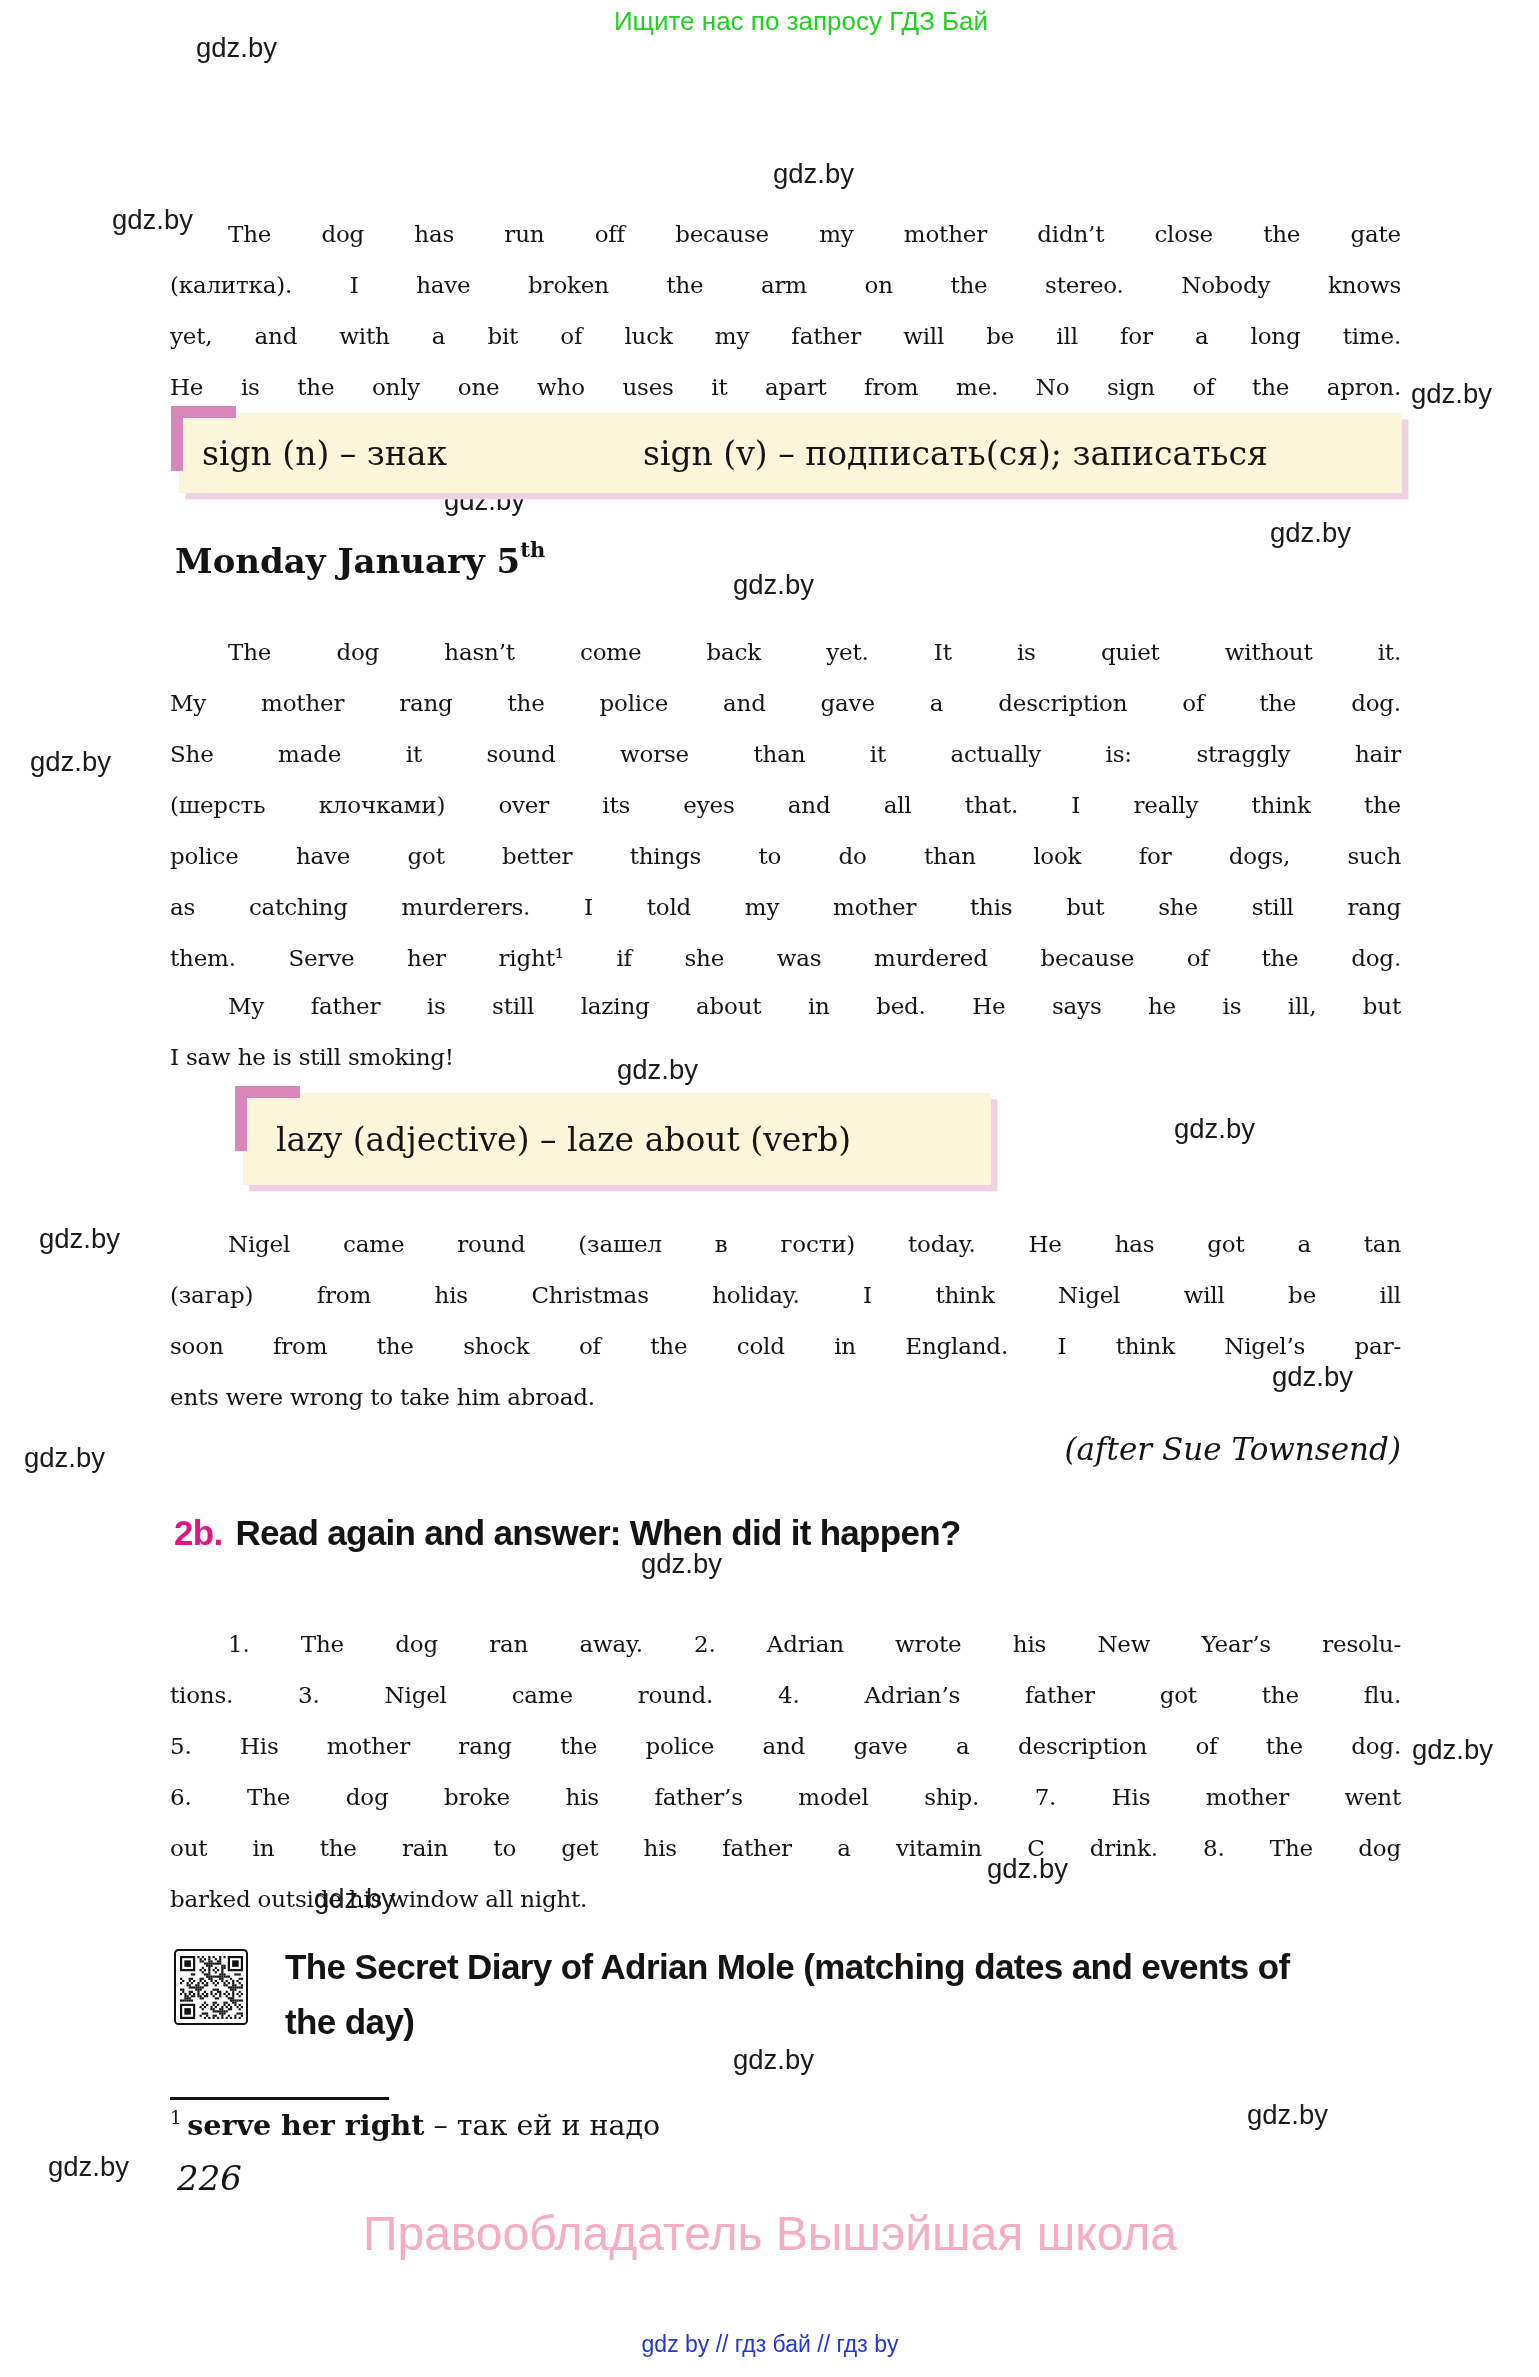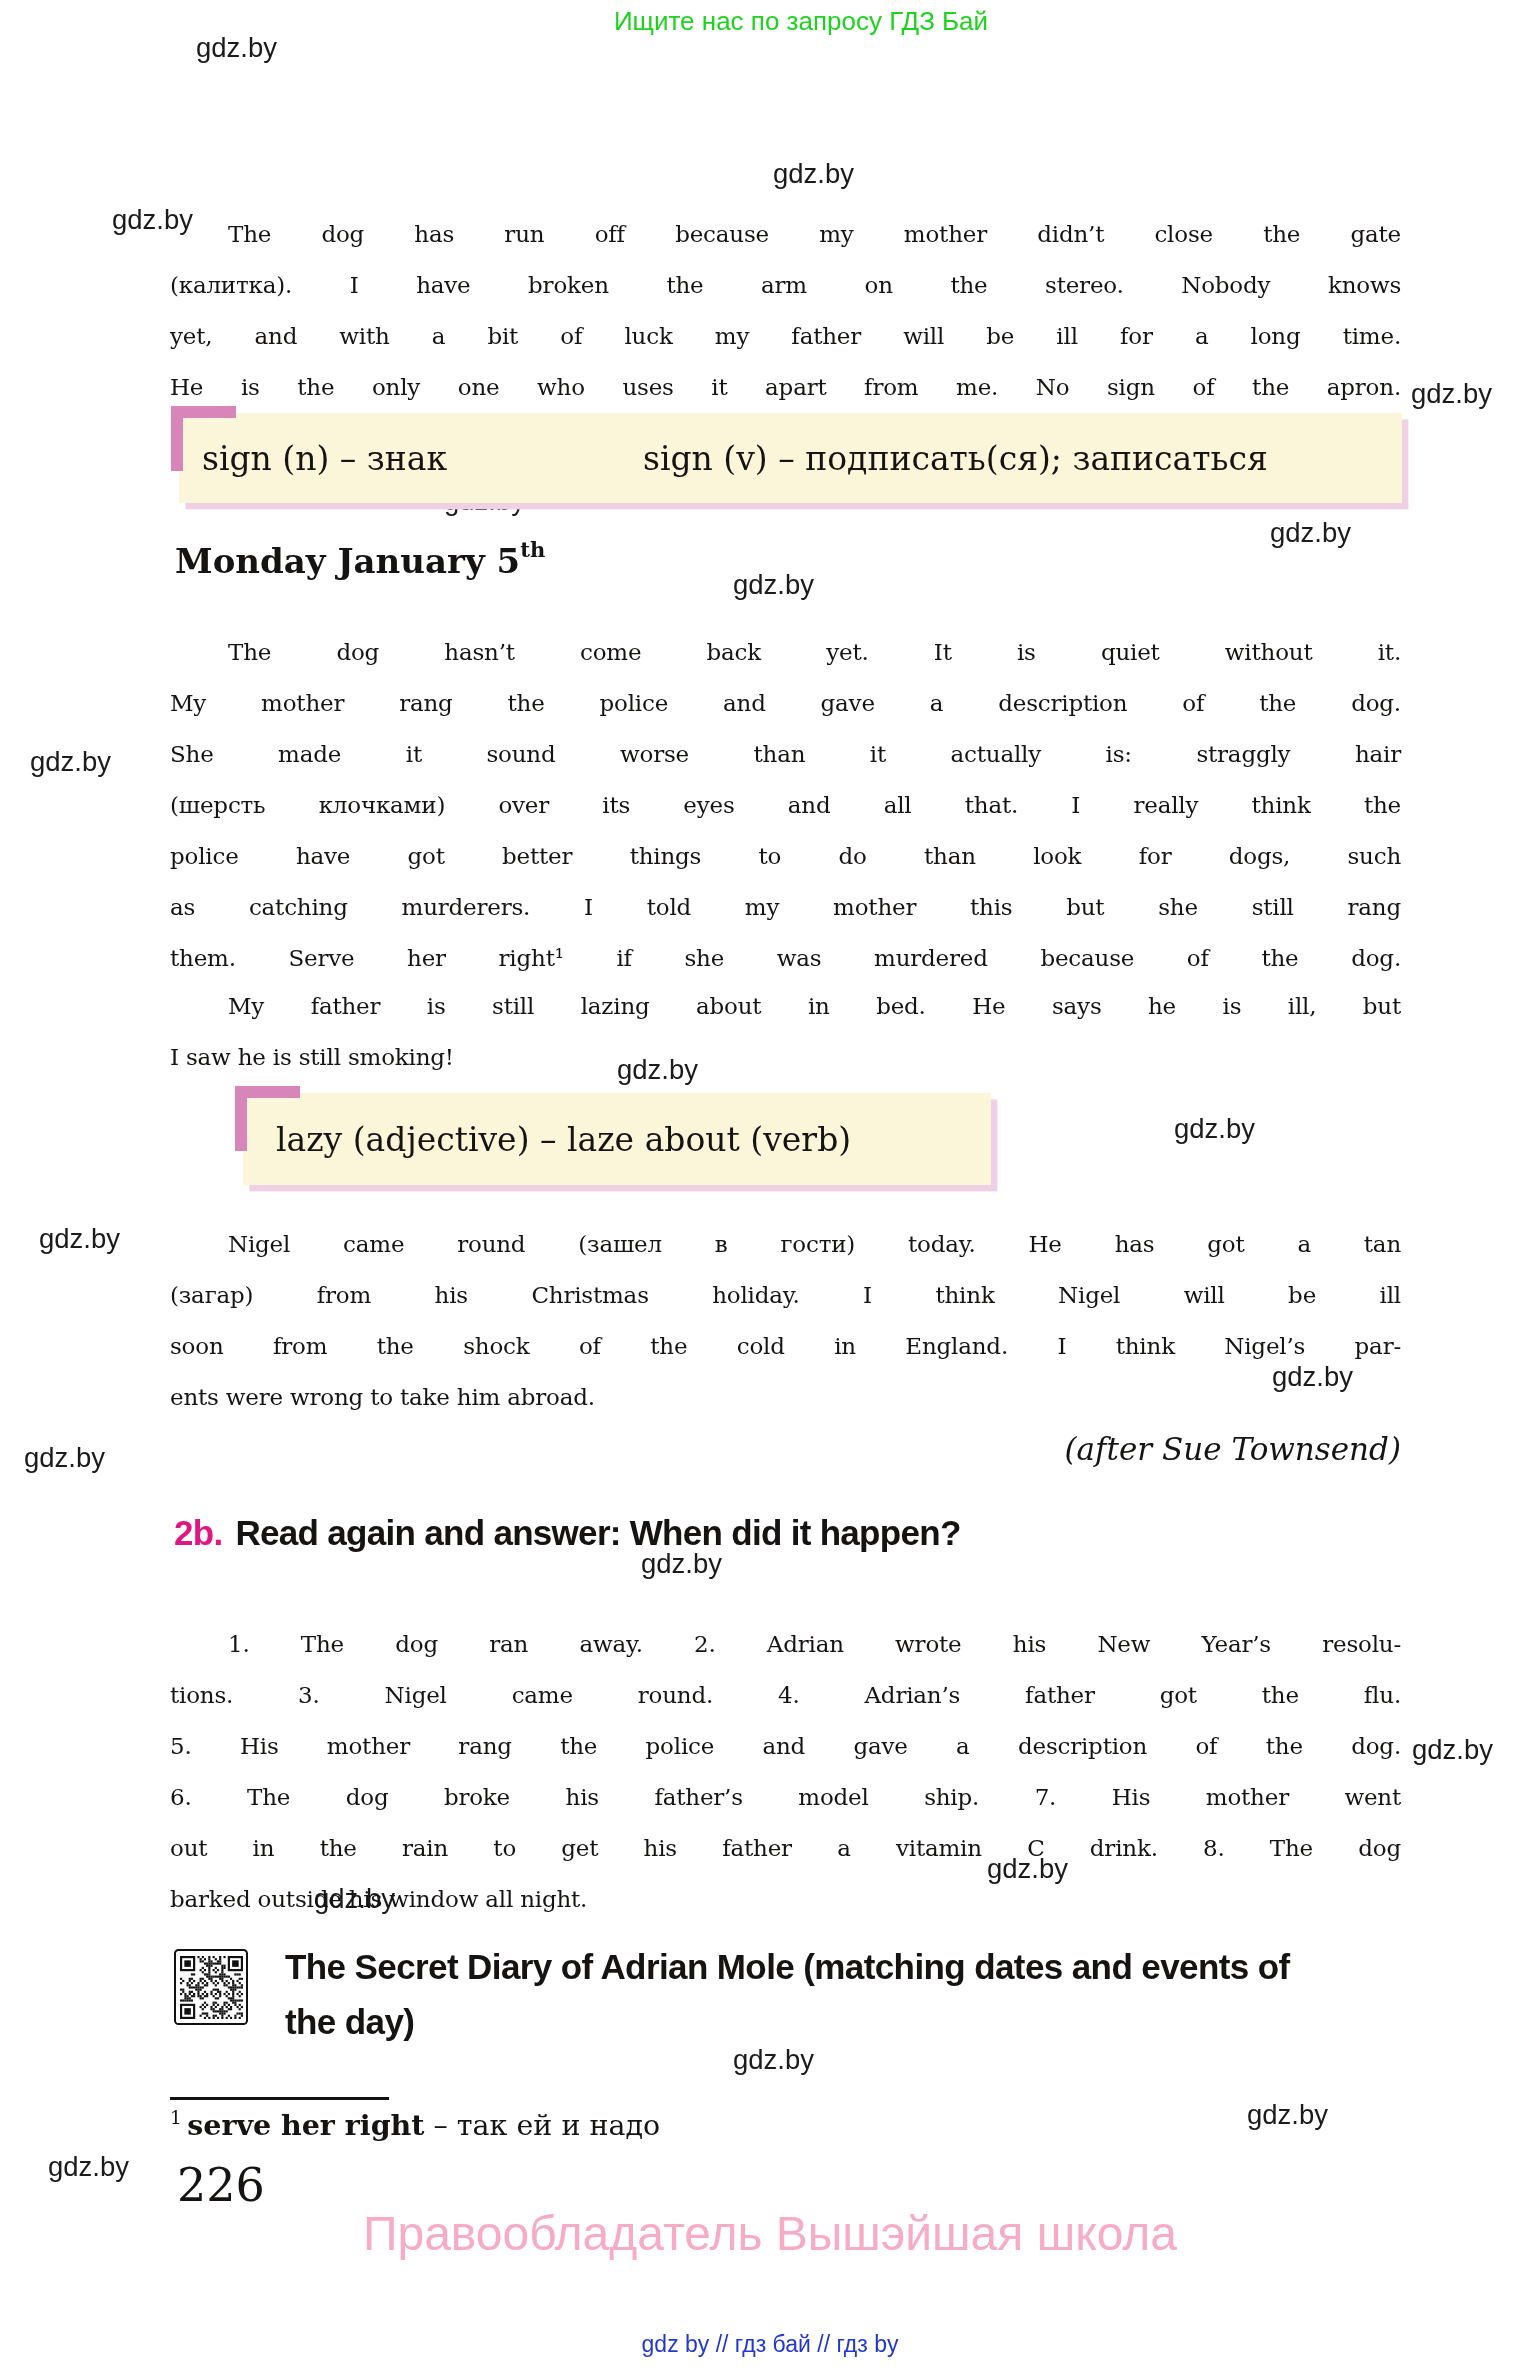--- a/index.html
+++ b/index.html
@@ -23,21 +23,21 @@
   .para{position:absolute;left:170px;width:1231px;font-size:23px;line-height:51px;
         font-weight:500;letter-spacing:-0.2px;}
   .line{text-align:justify;text-align-last:justify;white-space:normal;}
   .line.left{text-align:left;text-align-last:left;}
   .line.ind{text-indent:58px;}
   .vocab-box{position:absolute;background:var(--box-fill);box-shadow:6.4px 6.4px 0 var(--box-shadow);}
   .vocab-box .bracket{position:absolute;left:-8.3px;top:-7.3px;width:53px;height:53px;
         border-top:12px solid var(--bracket);border-left:12px solid var(--bracket);}
   .vocab-box .vtext{position:absolute;top:50%;transform:translateY(-50%);
         font-size:33px;font-weight:500;white-space:nowrap;}
-  .box1{left:179px;top:413px;width:1223px;height:90px;}
+  .box1{left:179px;top:413px;width:1223px;height:80px;}
   .box1 .v1{left:23px;}
   .box1 .v2{left:464px;}
   .box2{left:243px;top:1093px;width:748px;height:92px;}
   .box2 .v1{left:33px;}
   .date-heading{position:absolute;left:171px;top:537px;margin:4px;font-size:34px;font-weight:700;
         font-family:"DejaVu Serif","Liberation Serif",serif;}
   .date-heading sup{font-size:21px;position:relative;top:-3.7px;}
   .attribution{position:absolute;left:170px;top:1431px;width:1231px;text-align:right;
         font-style:italic;font-size:31px;font-weight:500;}
   .task-heading{position:absolute;left:174px;top:1513px;font-family:"Liberation Sans",sans-serif;
@@ -46,21 +46,21 @@
   .qr{position:absolute;left:174px;top:1949px;width:63px;height:65px;background:#fff;
         border:2.8px solid #111;border-radius:4.6px;padding:3.7px;}
   .qr svg{display:block;width:100%;height:100%;}
   .qr-caption{position:absolute;left:285px;top:1939px;width:1102px;
         font-family:"Liberation Sans",sans-serif;font-size:35px;font-weight:700;
         letter-spacing:-0.6px;line-height:55px;}
   .footnote-rule{position:absolute;left:170px;top:2097px;width:219px;height:2.8px;background:#111;}
   .footnote{position:absolute;left:170px;top:2107px;font-size:28.5px;}
   .footnote sup{font-size:18.4px;margin-right:5.5px;}
   .footnote b{font-weight:700;}
-  .page-number{position:absolute;left:177px;top:2158px;font-size:46px;}
+  .page-number{position:absolute;left:177px;top:2158px;font-size:34px;font-style:italic;}
   .footer-pink{position:absolute;left:0;top:2206px;width:100%;text-align:center;
         font-family:"Liberation Sans",sans-serif;font-size:48px;color:var(--footer-pink);}
   .footer-blue{position:absolute;left:0;top:2331px;width:100%;text-align:center;
         font-family:"Liberation Sans",sans-serif;font-size:23px;color:var(--footer-blue);}
 </style>
 </head>
 <body>
 
 <div class="page">
 

